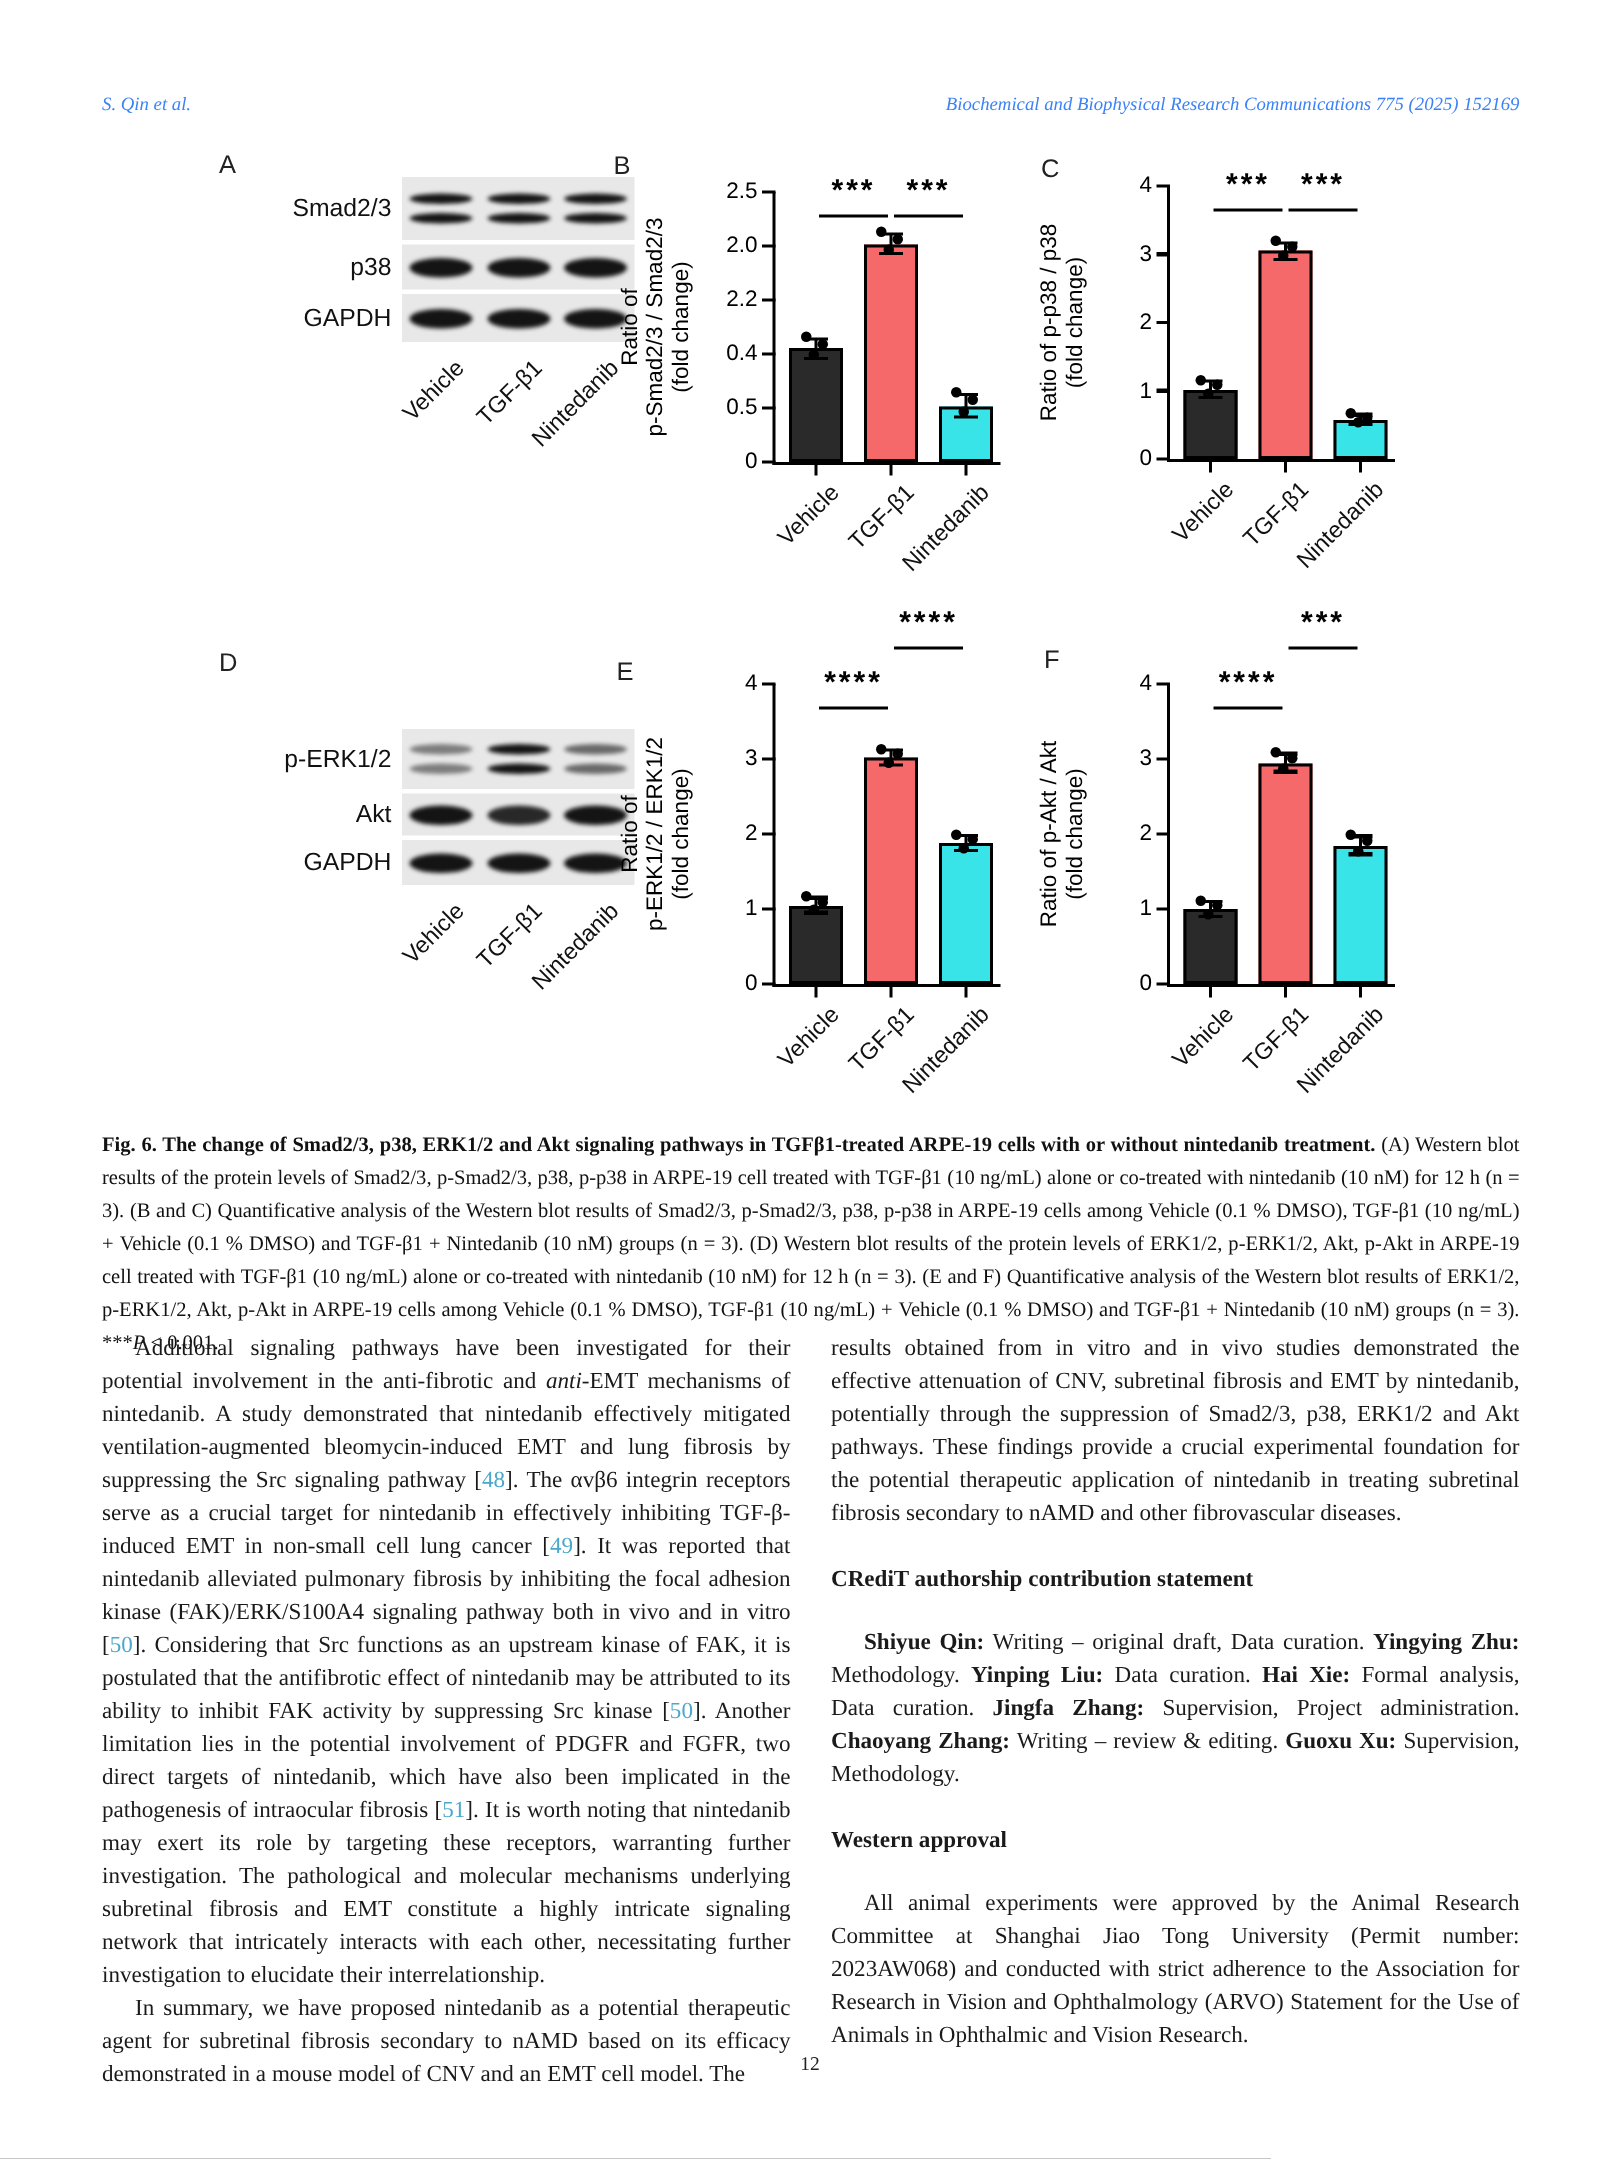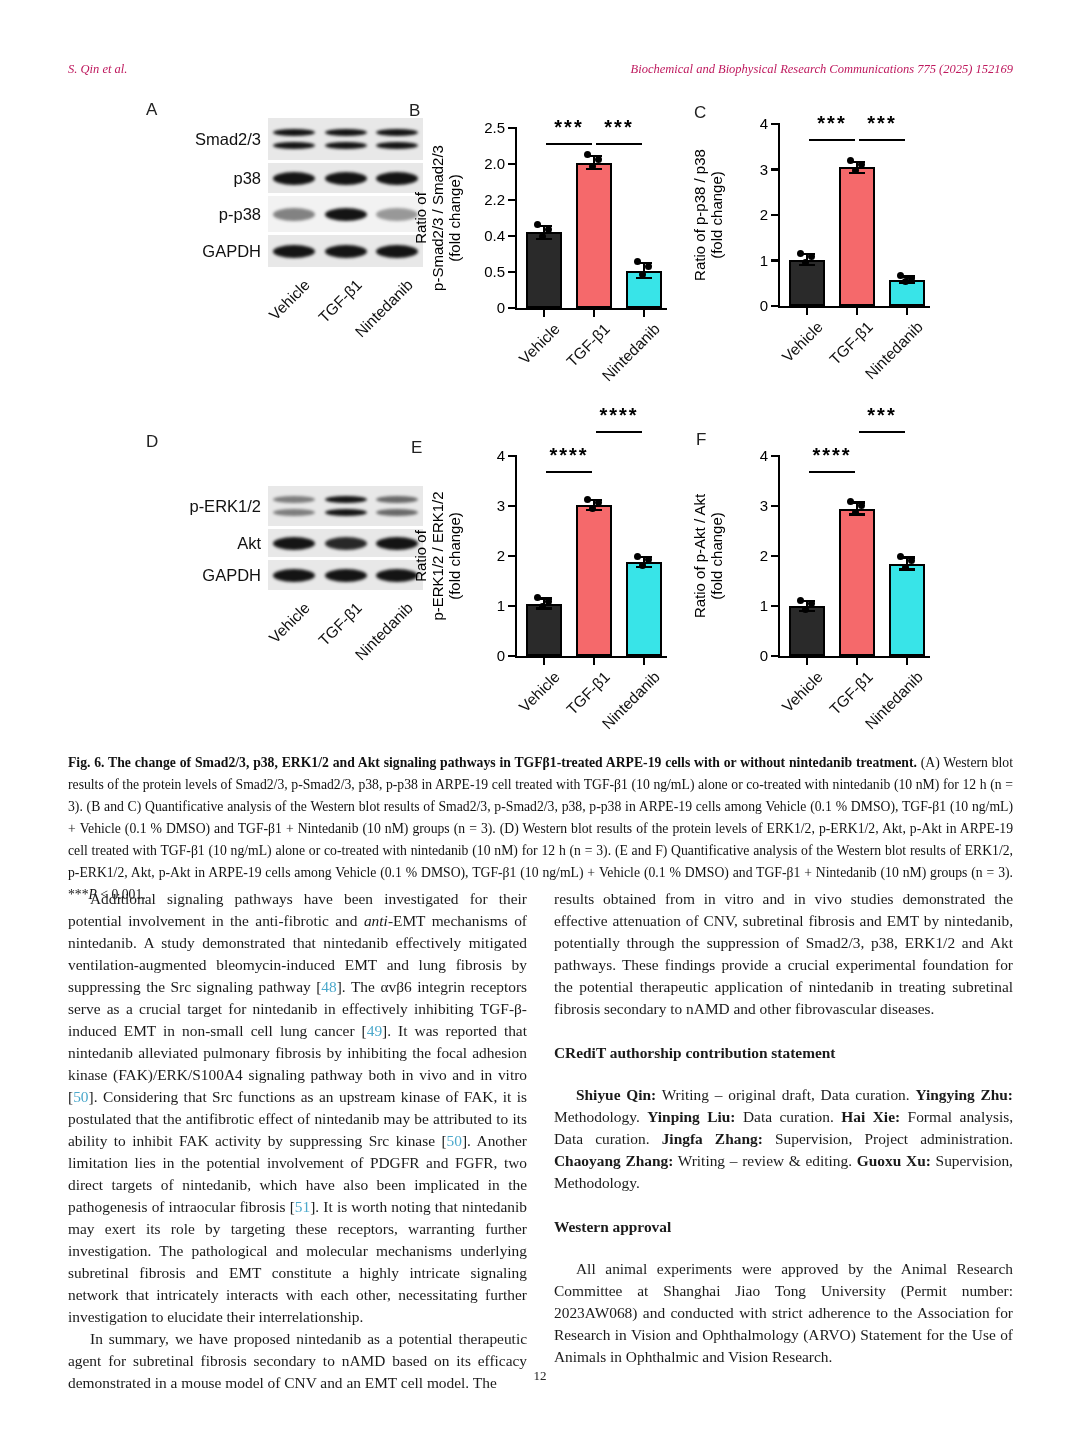--- a/index.html
+++ b/index.html
@@ -1,21 +1,21 @@
 <!DOCTYPE html>
 <html><head>
 <meta charset="utf-8">
 <style>
   html,body{margin:0;padding:0;background:#9a9a9a;}
   .page{position:relative;width:1080px;height:1439px;background:#ffffff;margin:0 auto;
         font-family:"Liberation Serif","DejaVu Serif",serif;color:#1a1a1a;overflow:hidden;}
 
   
   .header-row{position:absolute;top:62px;left:68px;width:945px;display:flex;
-              justify-content:space-between;font-style:italic;font-size:12.5px;color:#be185d;gap:36px;}
+              justify-content:space-between;font-style:italic;font-size:12.5px;color:#3b82f6;gap:36px;}
 
   
   .figure-area{position:absolute;top:98px;left:68px;width:945px;height:650px;
                font-family:"Liberation Sans","DejaVu Sans",sans-serif;}
   .panel-letter{position:absolute;font-size:17px;color:#222;}
   .blot{position:absolute;}
   .blot-row{display:flex;align-items:center;margin-bottom:3px;}
   .blot-label{width:100px;text-align:right;padding-right:7px;font-size:16.5px;color:#111;box-sizing:border-box;}
   .blot-strip{width:155px;display:flex;align-items:center;}
   .lane{flex:1;display:flex;flex-direction:column;justify-content:center;align-items:center;gap:6px;}
@@ -90,34 +90,20 @@
           <div class="blot-label">p38</div>
           <div class="blot-strip" style="height: 30px; background: rgb(232, 232, 232);">
             <div class="lane">
               <div class="band" style="height: 13px; opacity: 1;"></div>
             </div>
             <div class="lane">
               <div class="band" style="height: 13px; opacity: 1;"></div>
             </div>
             <div class="lane">
               <div class="band" style="height: 13px; opacity: 1;"></div>
-            </div>
-          </div>
-        </div>
-        <div class="blot-row">
-          <div class="blot-label">p-p38</div>
-          <div class="blot-strip" style="height: 36px; background: rgb(242, 242, 242);">
-            <div class="lane">
-              <div class="band" style="height: 13px; opacity: 0.5;"></div>
-            </div>
-            <div class="lane">
-              <div class="band" style="height: 13px; opacity: 1;"></div>
-            </div>
-            <div class="lane">
-              <div class="band" style="height: 13px; opacity: 0.4;"></div>
             </div>
           </div>
         </div>
         <div class="blot-row">
           <div class="blot-label">GAPDH</div>
           <div class="blot-strip" style="height: 32px; background: rgb(232, 232, 232);">
             <div class="lane">
               <div class="band" style="height: 13px; opacity: 1;"></div>
             </div>
             <div class="lane">

